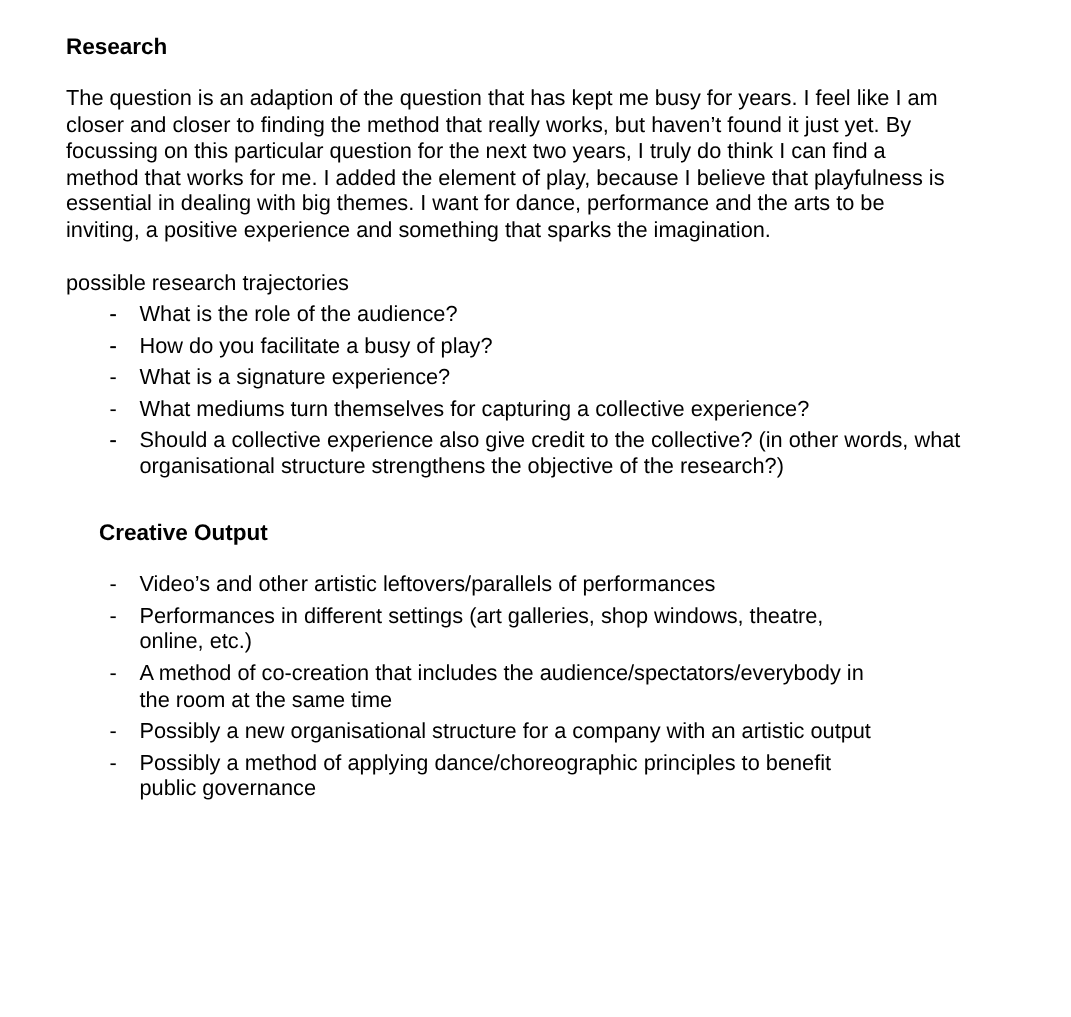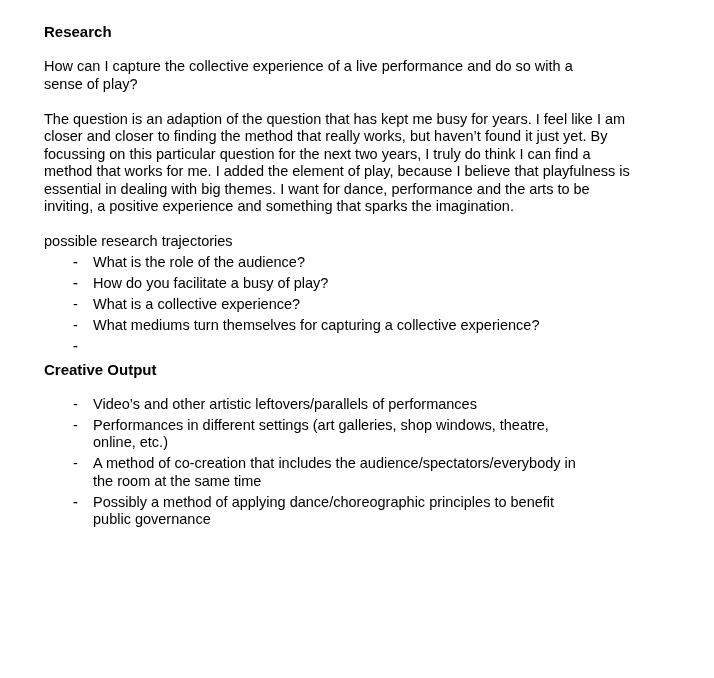--- a/index.html
+++ b/index.html
@@ -21,20 +21,21 @@
     padding: 23px 30px 0 44px;
   }
   .doc h2 {
     font-size: 15px;
     line-height: 17.5px;
     font-weight: bold;
     margin: 0 0 17.5px 0;
   }
   .doc h2.spaced-top {
     margin-top: 26px;
+    margin-left: 22px;
   }
   .doc p {
     margin: 0 0 17.5px 0;
     white-space: pre-line;
   }
   .doc p.list-intro {
     margin-bottom: 0;
   }
   ul.dash-list {
     list-style: none;
@@ -53,49 +54,48 @@
     white-space: normal;
   }
 </style>
 </head>
 <body>
 
 <div class="doc">
 
   <h2>Research</h2>
 
-  <p>How can I capture the collective experience of a live performance and do so with a
-sense of play?</p>
 
   <p>The question is an adaption of the question that has kept me busy for years. I feel like I am
 closer and closer to finding the method that really works, but haven’t found it just yet. By
 focussing on this particular question for the next two years, I truly do think I can find a
 method that works for me. I added the element of play, because I believe that playfulness is
 essential in dealing with big themes. I want for dance, performance and the arts to be
 inviting, a positive experience and something that sparks the imagination.</p>
 
   <p class="list-intro">possible research trajectories</p>
 
   <ul class="dash-list">
     <li><span class="dash">-</span></li>
     <li><span class="dash">-</span><span>What is the role of the audience?</span></li>
     <li><span class="dash">-</span></li>
     <li><span class="dash">-</span><span>How do you facilitate a busy of play?</span></li>
-    <li><span class="dash">-</span><span>What is a collective experience?</span></li>
+    <li><span class="dash">-</span><span>What is a signature experience?</span></li>
     <li><span class="dash">-</span><span>What mediums turn themselves for capturing a collective experience?</span></li>
     <li><span class="dash">-</span></li>
-    <li><span class="dash">-</span></li>
+    <li><span class="dash">-</span><span>Should a collective experience also give credit to the collective? (in other words, what
+organisational structure strengthens the objective of the research?)</span></li>
   </ul>
 
   <h2 class="spaced-top">Creative Output</h2>
 
   <ul class="dash-list">
     <li><span class="dash">-</span><span>Video’s and other artistic leftovers/parallels of performances</span></li>
     <li><span class="dash">-</span><span>Performances in different settings (art galleries, shop windows, theatre,
 online, etc.)</span></li>
     <li><span class="dash">-</span><span>A method of co-creation that includes the audience/spectators/everybody in
 the room at the same time</span></li>
-    <li><span class="dash">-</span></li>
+    <li><span class="dash">-</span><span>Possibly a new organisational structure for a company with an artistic output</span></li>
     <li><span class="dash">-</span><span>Possibly a method of applying dance/choreographic principles to benefit
 public governance</span></li>
   </ul>
 
 </div>
 
 </body></html>

